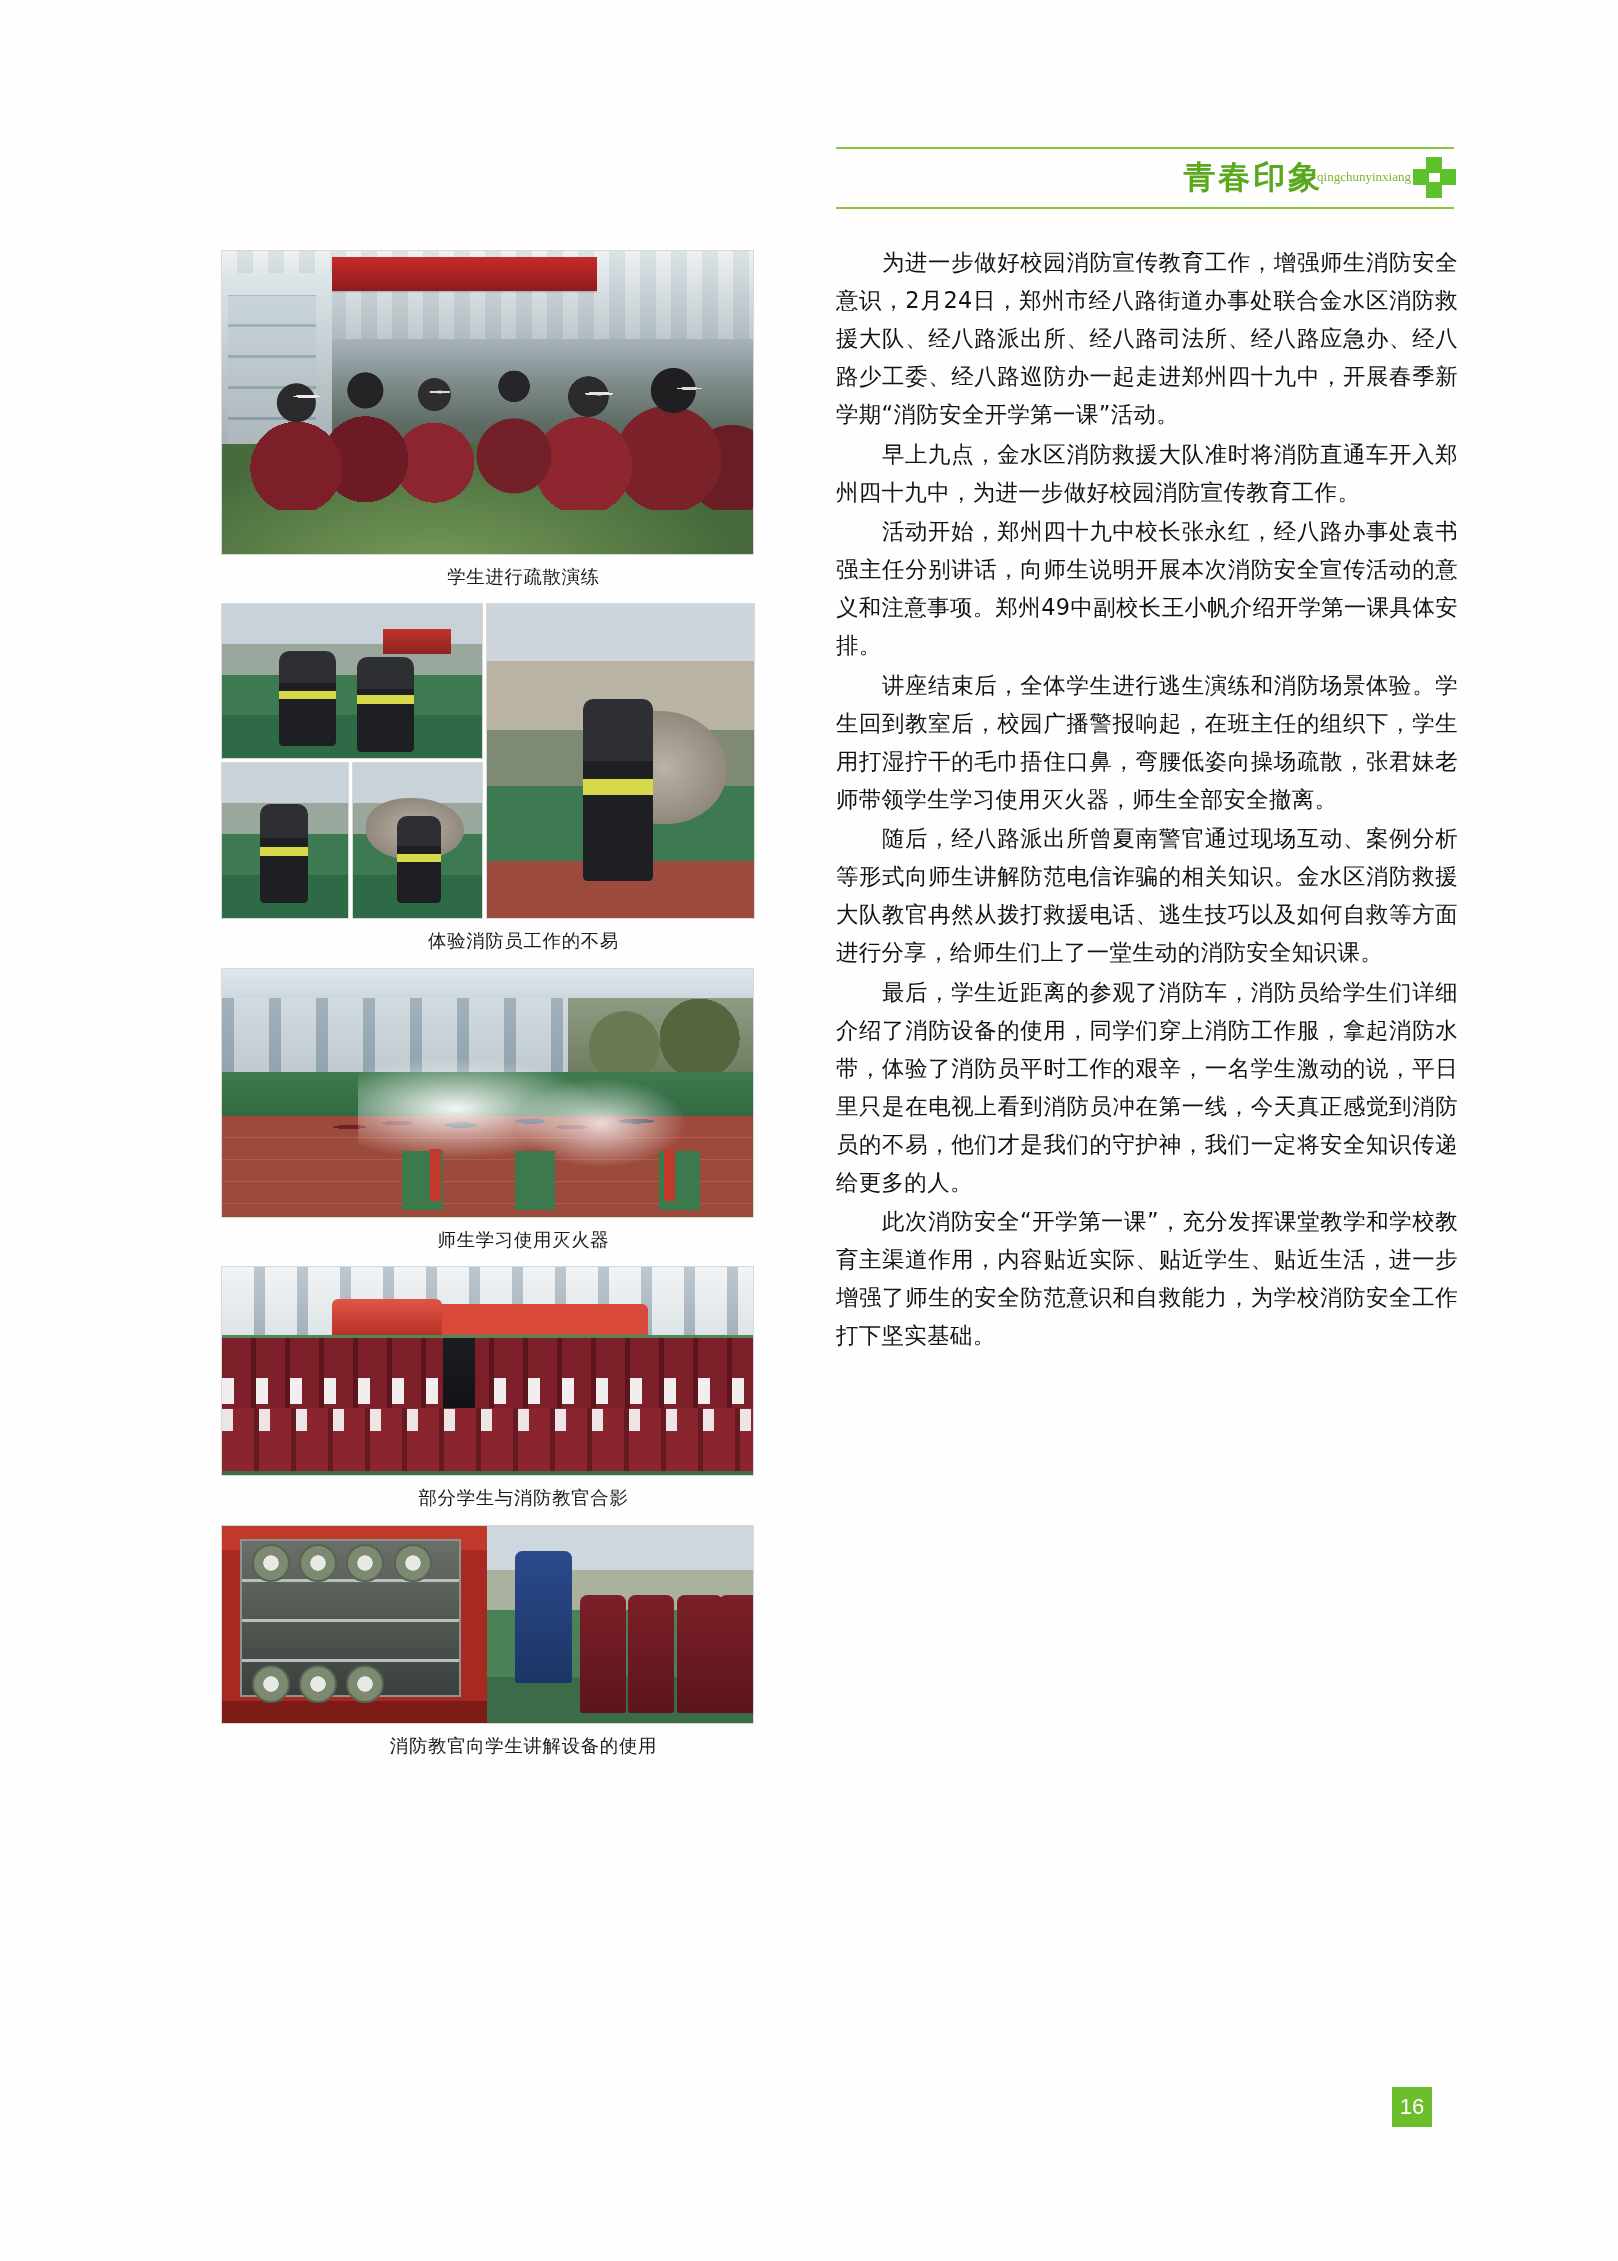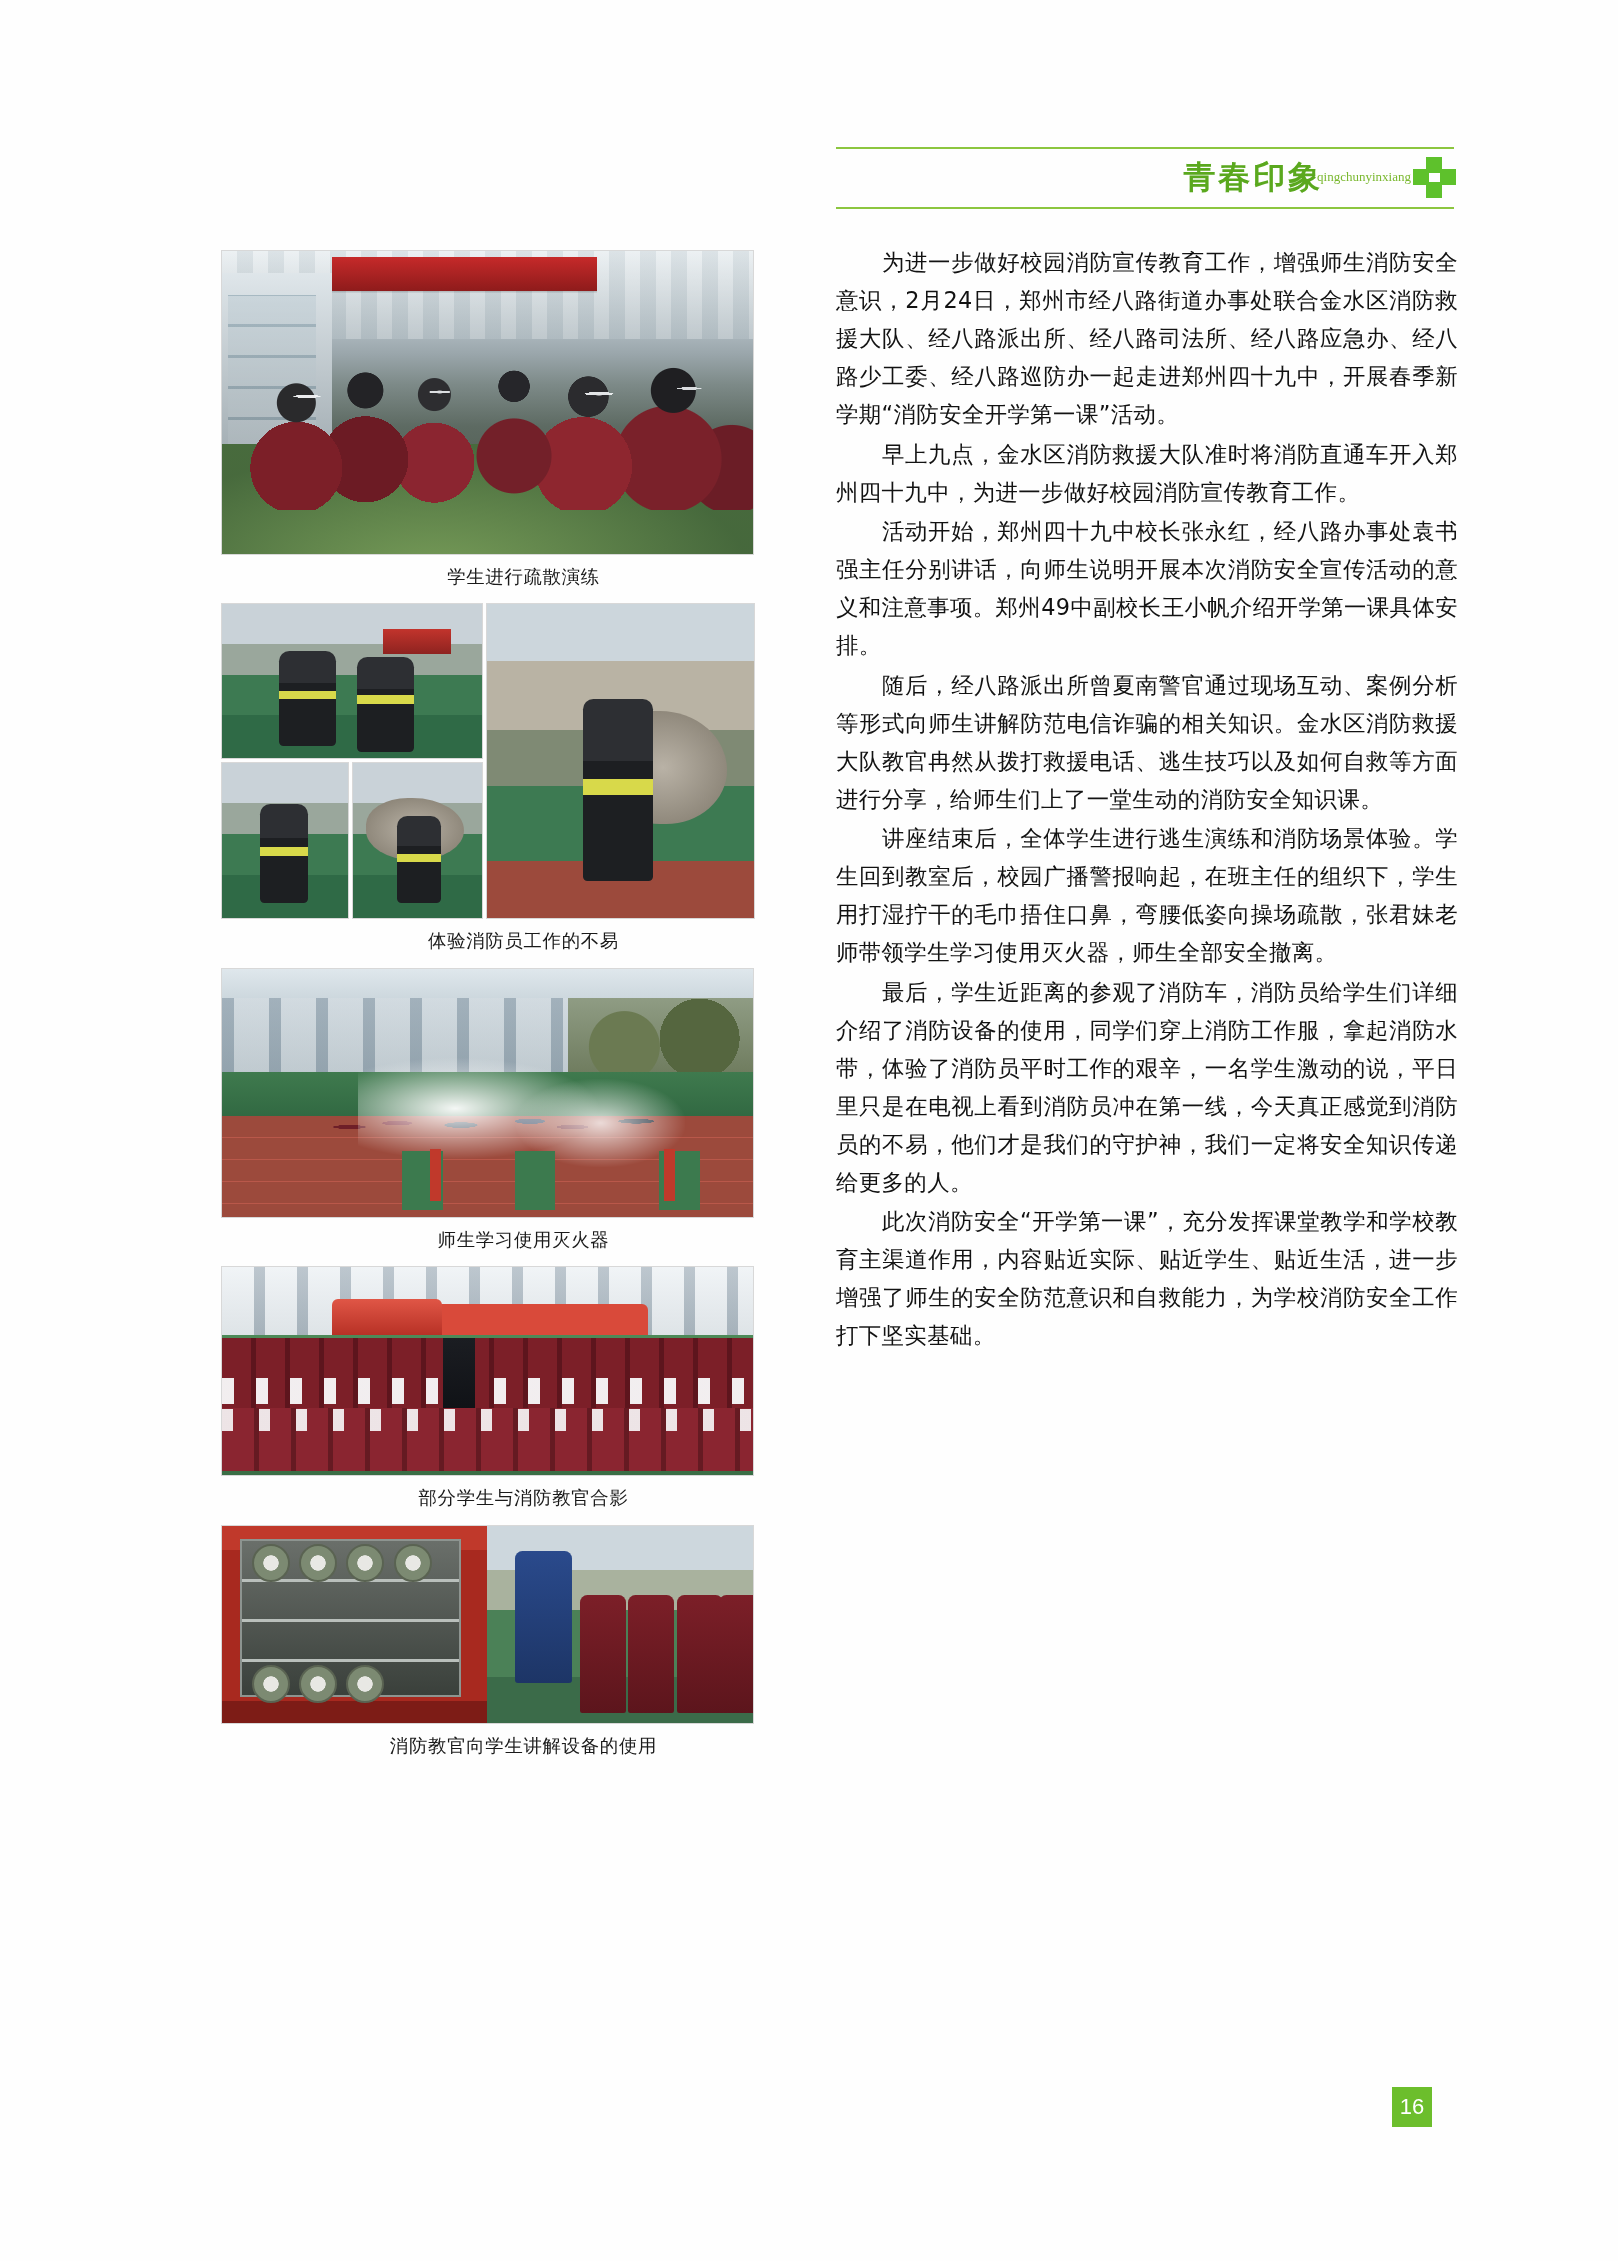--- a/index.html
+++ b/index.html
@@ -510,22 +510,22 @@
       </div>
       <div class="caption">消防教官向学生讲解设备的使用</div>
     </div>
 
   </div>
 
   <div class="text-col">
     <p class="para">为进一步做好校园消防宣传教育工作，增强师生消防安全意识，2月24日，郑州市经八路街道办事处联合金水区消防救援大队、经八路派出所、经八路司法所、经八路应急办、经八路少工委、经八路巡防办一起走进郑州四十九中，开展春季新学期“消防安全开学第一课”活动。</p>
     <p class="para">早上九点，金水区消防救援大队准时将消防直通车开入郑州四十九中，为进一步做好校园消防宣传教育工作。</p>
     <p class="para">活动开始，郑州四十九中校长张永红，经八路办事处袁书强主任分别讲话，向师生说明开展本次消防安全宣传活动的意义和注意事项。郑州49中副校长王小帆介绍开学第一课具体安排。</p>
+    <p class="para">讲座结束后，全体学生进行逃生演练和消防场景体验。学生回到教室后，校园广播警报响起，在班主任的组织下，学生用打湿拧干的毛巾捂住口鼻，弯腰低姿向操场疏散，张君妹老师带领学生学习使用灭火器，师生全部安全撤离。</p>
     <p class="para">随后，经八路派出所曾夏南警官通过现场互动、案例分析等形式向师生讲解防范电信诈骗的相关知识。金水区消防救援大队教官冉然从拨打救援电话、逃生技巧以及如何自救等方面进行分享，给师生们上了一堂生动的消防安全知识课。</p>
-    <p class="para">讲座结束后，全体学生进行逃生演练和消防场景体验。学生回到教室后，校园广播警报响起，在班主任的组织下，学生用打湿拧干的毛巾捂住口鼻，弯腰低姿向操场疏散，张君妹老师带领学生学习使用灭火器，师生全部安全撤离。</p>
     <p class="para">最后，学生近距离的参观了消防车，消防员给学生们详细介绍了消防设备的使用，同学们穿上消防工作服，拿起消防水带，体验了消防员平时工作的艰辛，一名学生激动的说，平日里只是在电视上看到消防员冲在第一线，今天真正感觉到消防员的不易，他们才是我们的守护神，我们一定将安全知识传递给更多的人。</p>
     <p class="para">此次消防安全“开学第一课”，充分发挥课堂教学和学校教育主渠道作用，内容贴近实际、贴近学生、贴近生活，进一步增强了师生的安全防范意识和自救能力，为学校消防安全工作打下坚实基础。</p>
   </div>
 
   <div class="page-num">16</div>
 
 </div>
 
 
 </body></html>

